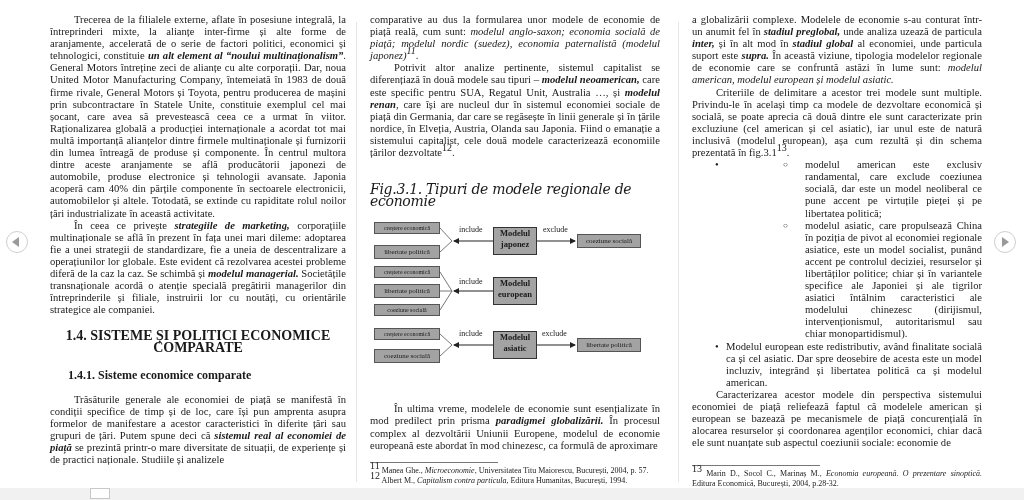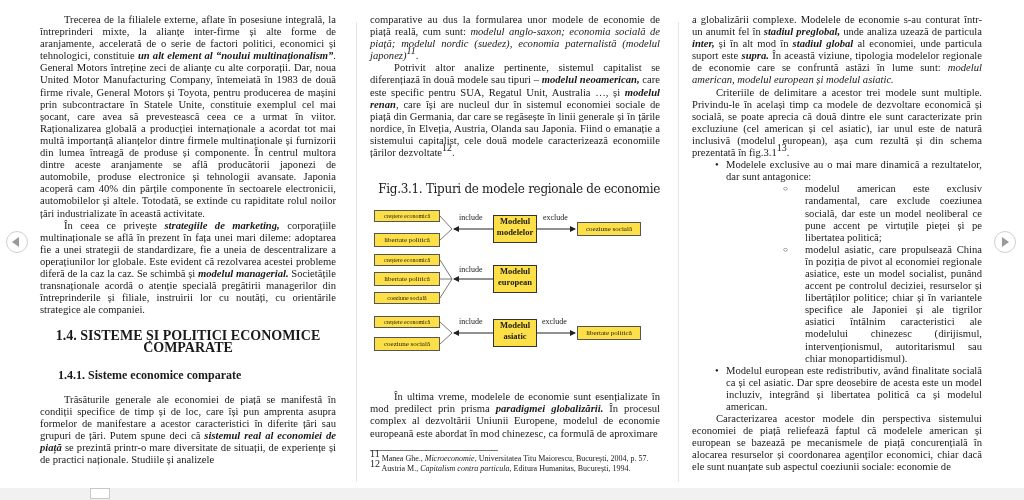--- a/index.html
+++ b/index.html
@@ -8,38 +8,38 @@
     background:#ffffff;
     font-family:"Liberation Serif", serif;
     color:#1a1a1a;
   }
   .col {
     position:absolute; top:14px; height:468px; box-sizing:border-box;
     font-size:10.6px; line-height:12.1px; text-align:justify;
   }
   .col p { margin:0; }
   .col .ind { text-indent:24px; }
-  #col1 { left:40px; width:296px; }
+  #col1 { left:50px; width:296px; }
   #col2 { left:370px; width:290px; }
   #col3 { left:692px; width:290px; }
   .sep { position:absolute; top:22px; width:1px; height:460px; background:#e6e6e6; }
   .h1 { text-align:center; font-weight:bold; font-size:14px; margin-top:14px !important; }
   .h2 { font-weight:bold; font-size:12px; margin-top:14px !important; margin-bottom:13px !important; margin-left:18px !important; }
   sup { font-size:10px; line-height:0; }
   .fn { font-size:8px; line-height:10px; }
   .fnrule { width:128px; height:1px; background:#777; margin:10px 0 3px 0; }
-  .fig-caption { font-size:12px; text-align:right; margin:24px 0 14px 0 !important; font-family:"DejaVu Serif", serif; letter-spacing:-0.3px; }
+  .fig-caption { font-size:14px; font-style:italic; text-align:left; margin:24px 0 14px 0 !important; font-family:"DejaVu Serif", serif; letter-spacing:-0.3px; }
   ul.bul { margin:0; padding-left:34px; list-style:none; }
   ul.bul > li { position:relative; }
   ul.bul > li::before { content:"•"; position:absolute; left:-11px; }
   ul.sub { margin:0; padding-left:35px; list-style:none; }
   ul.sub > li { position:relative;margin-left:44px; }
   ul.sub > li::before { content:"○"; position:absolute; left:-22px; font-size:8px; }
   .diagram { position:relative; width:272px; height:140px; margin-left:2px; font-size:7px; }
-  .box { position:absolute; border:1px solid #555; background:#fde047; box-sizing:border-box; text-align:center; white-space:nowrap; line-height:11px; }
+  .box { position:absolute; border:1px solid #555; background:#a3a3a3; box-sizing:border-box; text-align:center; white-space:nowrap; line-height:11px; }
   .small { font-size:6px; }
   .model { font-weight:bold; font-size:8.5px; line-height:11px; border:1.5px solid #333; }
   .lbl { position:absolute; font-size:8px; }
   .diagram svg { position:absolute; left:0; top:0; }
   .nav { position:absolute; top:231px; width:22px; height:22px; border-radius:50%; border:1.5px solid #cfcfcf; background:#fff; box-sizing:border-box; }
   .nav::after { content:""; position:absolute; top:5px; width:0; height:0; border-top:5px solid transparent; border-bottom:5px solid transparent; }
   #nav-prev { left:6px; }
   #nav-prev::after { left:5px; border-right:7px solid #9a9a9a; }
   #nav-next { left:994px; }
   #nav-next::after { left:7px; border-left:7px solid #9a9a9a; }
@@ -87,21 +87,21 @@
       <line x1="68" y1="135" x2="80" y2="124" stroke="#555" stroke-width="0.8"></line>
       <line x1="121" y1="124" x2="82" y2="124" stroke="#222" stroke-width="1" marker-end="url(#ah)"></line>
       <line x1="165" y1="124" x2="203" y2="124" stroke="#222" stroke-width="1" marker-end="url(#ah)"></line>
     </svg>
 
     <div class="box small" style="left:2px;top:1px;width:66px;height:12px;">creștere economică</div>
     <div class="box" style="left:2px;top:24px;width:66px;height:14px;line-height:12px;">libertate politică</div>
     <div class="lbl" style="left:87px;top:3px;">include</div>
     <div class="box model" style="left:121px;top:6px;width:44px;height:28px;">
         <div>Modelul</div>
-        <div>modelelor</div>
+        <div>japonez</div>
       </div>
     <div class="lbl" style="left:171px;top:3px;">exclude</div>
     <div class="box" style="left:205px;top:13px;width:64px;height:14px;line-height:12px;">coeziune socială</div>
 
     <div class="box small" style="left:2px;top:45px;width:66px;height:12px;">creștere economică</div>
     <div class="box" style="left:2px;top:63px;width:66px;height:14px;line-height:12px;">libertate politică</div>
     <div class="box small" style="left:2px;top:83px;width:66px;height:12px;">coeziune socială</div>
     <div class="lbl" style="left:87px;top:55px;">include</div>
     <div class="box model" style="left:121px;top:56px;width:44px;height:28px;">
         <div>Modelul</div>
@@ -115,30 +115,30 @@
         <div>Modelul</div>
         <div>asiatic</div>
       </div>
     <div class="lbl" style="left:170px;top:107px;">exclude</div>
     <div class="box" style="left:205px;top:117px;width:64px;height:14px;line-height:12px;">libertate politică</div>
   </div>
 
   <p class="ind" style="margin-top:42px;"><span>În ultima vreme, modelele de economie sunt esențializate în mod predilect prin prisma </span><b><i>paradigmei globalizării.</i></b><span> În procesul complex al dezvoltării Uniunii Europene, modelul de economie europeană este abordat în mod chinezesc, ca formulă de aproximare</span></p>
   <div class="fnrule"></div>
   <p class="fn"><sup>11</sup><span> Manea Ghe., </span><i>Microeconomie</i><span>, Universitatea Titu Maiorescu, București, 2004, p. 57.</span></p>
-  <p class="fn"><sup>12</sup><span> Austria M., </span><i>Capitalism contra particula</i><span>, Editura Humanitas, București, 1994.</span></p>
+  <p class="fn"><sup>12</sup><span> Albert M., </span><i>Capitalism contra particula</i><span>, Editura Humanitas, București, 1994.</span></p>
 </div>
 
 <div class="sep" style="left:678px;"></div>
 
 <div id="col3" class="col">
   <p><span>a globalizării complexe. Modelele de economie s-au conturat într-un anumit fel în </span><b><i>stadiul preglobal,</i></b><span> unde analiza uzează de particula </span><b><i>inter,</i></b><span> și în alt mod în </span><b><i>stadiul global</i></b><span> al economiei, unde particula suport este </span><b><i>supra.</i></b><span> În această viziune, tipologia modelelor regionale de economie care se confruntă astăzi în lume sunt: </span><i>modelul american, modelul european și modelul asiatic.</i></p>
   <p class="ind"><span>Criteriile de delimitare a acestor trei modele sunt multiple. Privindu-le în același timp ca modele de dezvoltare economică și socială, se poate aprecia că două dintre ele sunt caracterizate prin excluziune (cel american și cel asiatic), iar unul este de natură inclusivă (modelul european), așa cum rezultă și din schema prezentată în fig.3.1</span><sup>13</sup><span>.</span></p>
   <ul class="bul">
-    <li><span>Modelele exclusive au o mai mare dinamică a rezultatelor, dar sunt antagonice:</span>
+    <li>
       <ul class="sub">
         <li>modelul american este exclusiv randamental, care exclude coeziunea socială, dar este un model neoliberal ce pune accent pe virtuțile pieței și pe libertatea politică;</li>
         <li>modelul asiatic, care propulsează China în poziția de pivot al economiei regionale asiatice, este un model socialist, punând accent pe controlul deciziei, resurselor și libertăților politice; chiar și în variantele specifice ale Japoniei și ale tigrilor asiatici întâlnim caracteristici ale modelului chinezesc (dirijismul, intervenționismul, autoritarismul sau chiar monopartidismul).</li>
       </ul>
     </li>
     <li>Modelul european este redistributiv, având finalitate socială ca și cel asiatic. Dar spre deosebire de acesta este un model incluziv, integrând și libertatea politică ca și modelul american.</li>
   </ul>
   <p class="ind">Caracterizarea acestor modele din perspectiva sistemului economiei de piață reliefează faptul că modelele american și european se bazează pe mecanismele de piață concurențială în alocarea resurselor și coordonarea agenților economici, chiar dacă ele sunt nuanțate sub aspectul coeziunii sociale: economie de</p>
   <div class="fnrule" style="margin-top:16px;"></div>
   <p class="fn"><sup>13</sup><span> Marin D., Socol C., Marinaș M., </span><i>Economia europeană. O prezentare sinoptică.</i><span> Editura Economică, București, 2004, p.28-32.</span></p>

